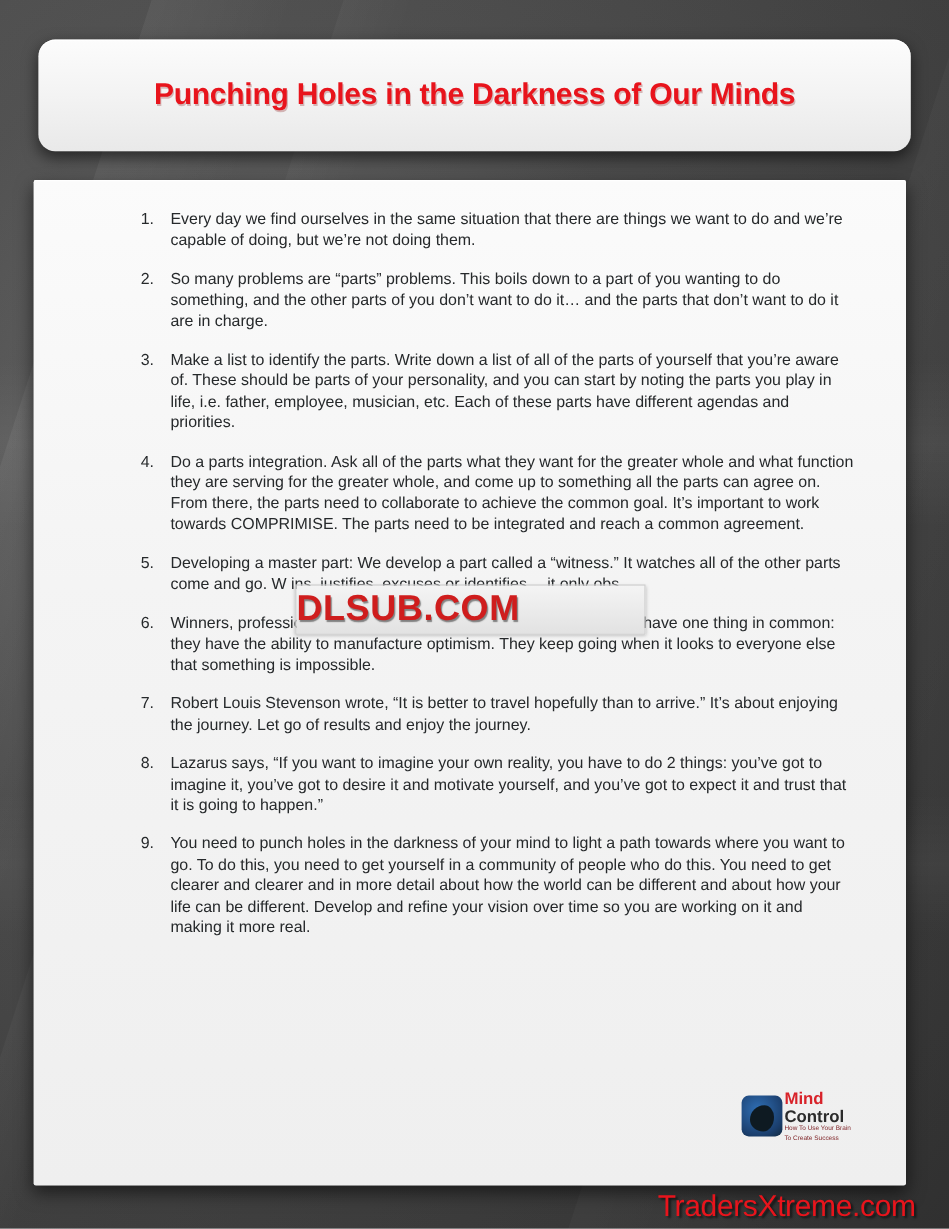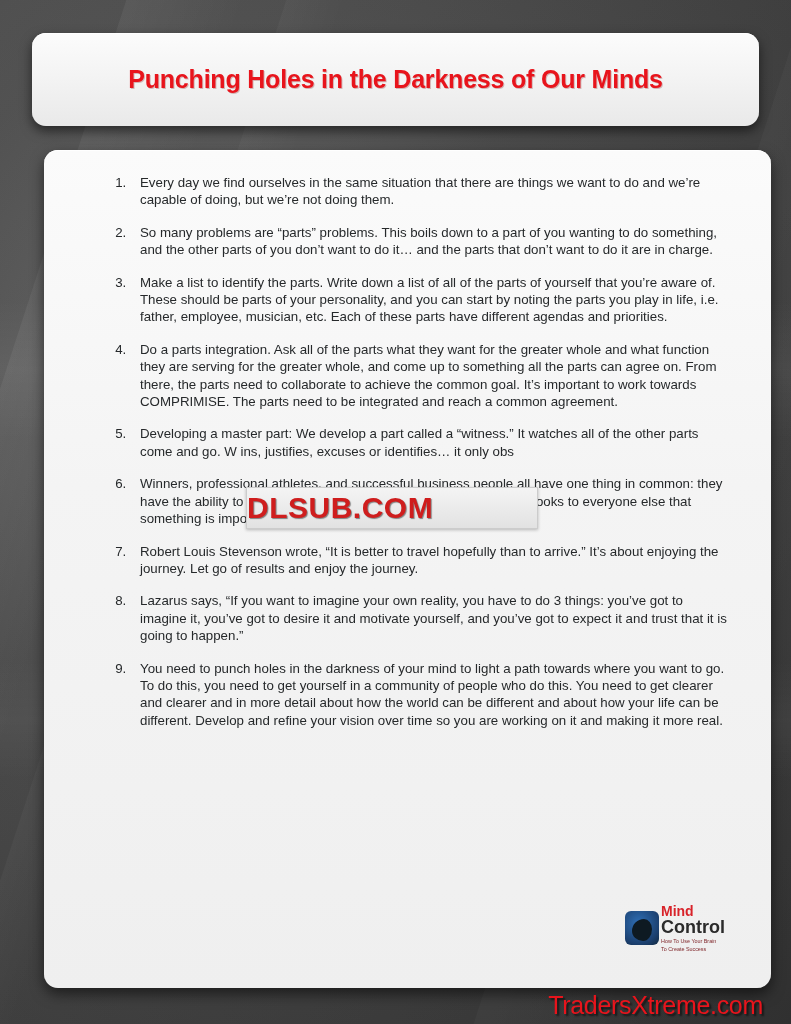--- a/index.html
+++ b/index.html
@@ -62,26 +62,26 @@
     font-size: 25px;
     line-height: 31px;
     text-align: center;
     text-shadow: 1px 1px 0 rgba(120,0,0,0.25);
     letter-spacing: -0.2px;
   }
 
   
   .body-card {
     position: absolute;
-    left: 44px; top: 150px;
+    left: 28px; top: 150px;
     width: 727px; height: 838px;
     background: linear-gradient(180deg, #fbfbfb 0%, #f4f4f4 40%, #efefef 100%);
-    border-radius: 14px;
+    border-radius: 2px;
     box-shadow: 0 6px 14px rgba(0,0,0,0.55), inset 0 1px 0 #fff;
-    padding: 24px 40px 20px 68px;
+    padding: 24px 40px 20px 86px;
   }
 
   ol.items {
     margin: 0; padding: 0 0 0 18px;
     list-style: decimal;
   }
   ol.items > li {
     color: #26292b;
     font-size: 13.3px;
     line-height: 17.4px;
@@ -129,21 +129,21 @@
     left: 7px; top: 8px;
     width: 20px; height: 22px;
     background: #0e1a22;
     border-radius: 60% 40% 45% 55% / 55% 45% 55% 45%;
   }
   .logo-txt { line-height: 1.05; }
   .logo-mind {
     color: #d8232a; font-weight: bold; font-size: 14px;
   }
   .logo-control {
-    color: #2b2b2b; font-weight: bold; font-size: 18px;
+    color: #2b2b2b; font-weight: bold; font-size: 14px;
   }
   .logo-tag {
     color: #7c1f23; font-size: 5.4px; line-height: 6.4px; margin-top: 1px;
   }
 
   
   .brand-bottom {
     position: absolute;
     right: 28px; bottom: 4px;
     font-size: 25px;
@@ -171,21 +171,21 @@
 
   <div class="body-card">
     <ol class="items">
       <li>Every day we find ourselves in the same situation that there are things we want to do and we’re capable of doing, but we’re not doing them.</li>
       <li>So many problems are “parts” problems. This boils down to a part of you wanting to do something, and the other parts of you don’t want to do it… and the parts that don’t want to do it are in charge.</li>
       <li>Make a list to identify the parts. Write down a list of all of the parts of yourself that you’re aware of. These should be parts of your personality, and you can start by noting the parts you play in life, i.e. father, employee, musician, etc. Each of these parts have different agendas and priorities.</li>
       <li>Do a parts integration. Ask all of the parts what they want for the greater whole and what function they are serving for the greater whole, and come up to something all the parts can agree on. From there, the parts need to collaborate to achieve the common goal. It’s important to work towards COMPRIMISE. The parts need to be integrated and reach a common agreement.</li>
       <li>Developing a master part: We develop a part called a “witness.” It watches all of the other parts come and go. W                                        ins, justifies, excuses or identifies… it only obs</li>
       <li>Winners, professional athletes, and successful business people all have one thing in common: they have the ability to manufacture optimism. They keep going when it looks to everyone else that something is impossible.</li>
       <li>Robert Louis Stevenson wrote, “It is better to travel hopefully than to arrive.” It’s about enjoying the journey. Let go of results and enjoy the journey.</li>
-      <li>Lazarus says, “If you want to imagine your own reality, you have to do 3 things: you’ve got to imagine it, you’ve got to desire it and motivate yourself, and you’ve got to expect it and trust that it is going to happen.”</li>
+      <li>Lazarus says, “If you want to imagine your own reality, you have to do 2 things: you’ve got to imagine it, you’ve got to desire it and motivate yourself, and you’ve got to expect it and trust that it is going to happen.”</li>
       <li>You need to punch holes in the darkness of your mind to light a path towards where you want to go. To do this, you need to get yourself in a community of people who do this. You need to get clearer and clearer and in more detail about how the world can be different and about how your life can be different.  Develop and refine your vision over time so you are working on it and making it more real.</li>
     </ol>
 
     <div class="logo">
       <div class="logo-head"></div>
       <div class="logo-txt">
         <div class="logo-mind">Mind</div>
         <div class="logo-control">Control</div>
         <div class="logo-tag">How To Use Your Brain</div>
         <div class="logo-tag">To Create Success</div>

